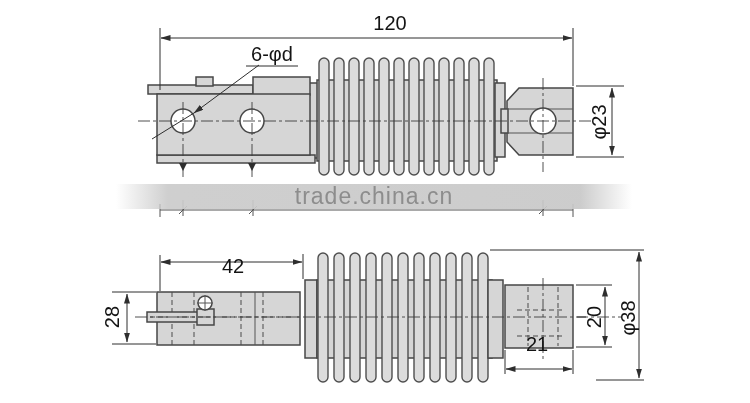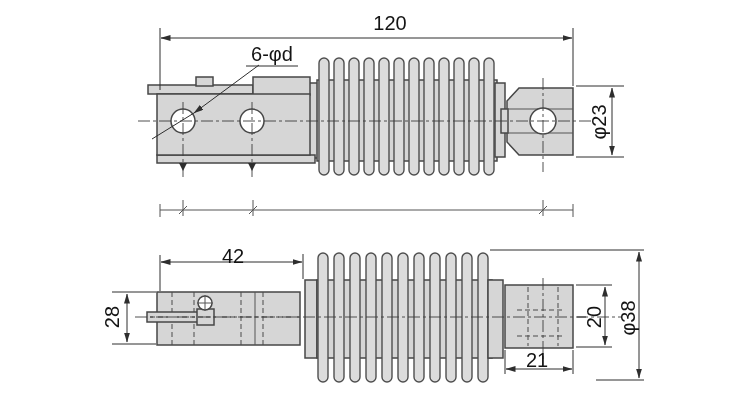--- a/index.html
+++ b/index.html
@@ -180,24 +180,27 @@
       <line class="dim" x1="639" y1="252" x2="639" y2="378" marker-start="url(#arw)" marker-end="url(#arw)"></line>
     </g>
   </svg>
 
   <div class="lbl" style="left:390px;top:23px;">120</div>
 
   <div class="lbl" style="left:272px;top:54px;">6-φd</div>
 
   <div class="lbl v" style="left:599px;top:122px;">φ23</div>
 
-  <div class="lbl" style="left:233px;top:256px;">42</div>
+  <div class="lbl" style="left:233px;top:266px;">42</div>
 
   <div class="lbl v" style="left:112px;top:317px;">28</div>
 
   <div class="lbl v" style="left:594px;top:317px;">20</div>
 
-  <div class="lbl" style="left:537px;top:360px;">21</div>
+  <div class="lbl" style="left:537px;top:344px;">21</div>
 
   <div class="lbl v" style="left:628px;top:318px;">φ38</div>
 
+  <div class="wm-band">
+    <span class="wm-text">trade.china.cn</span>
+  </div>
 
 </div>
 
 </body></html>

